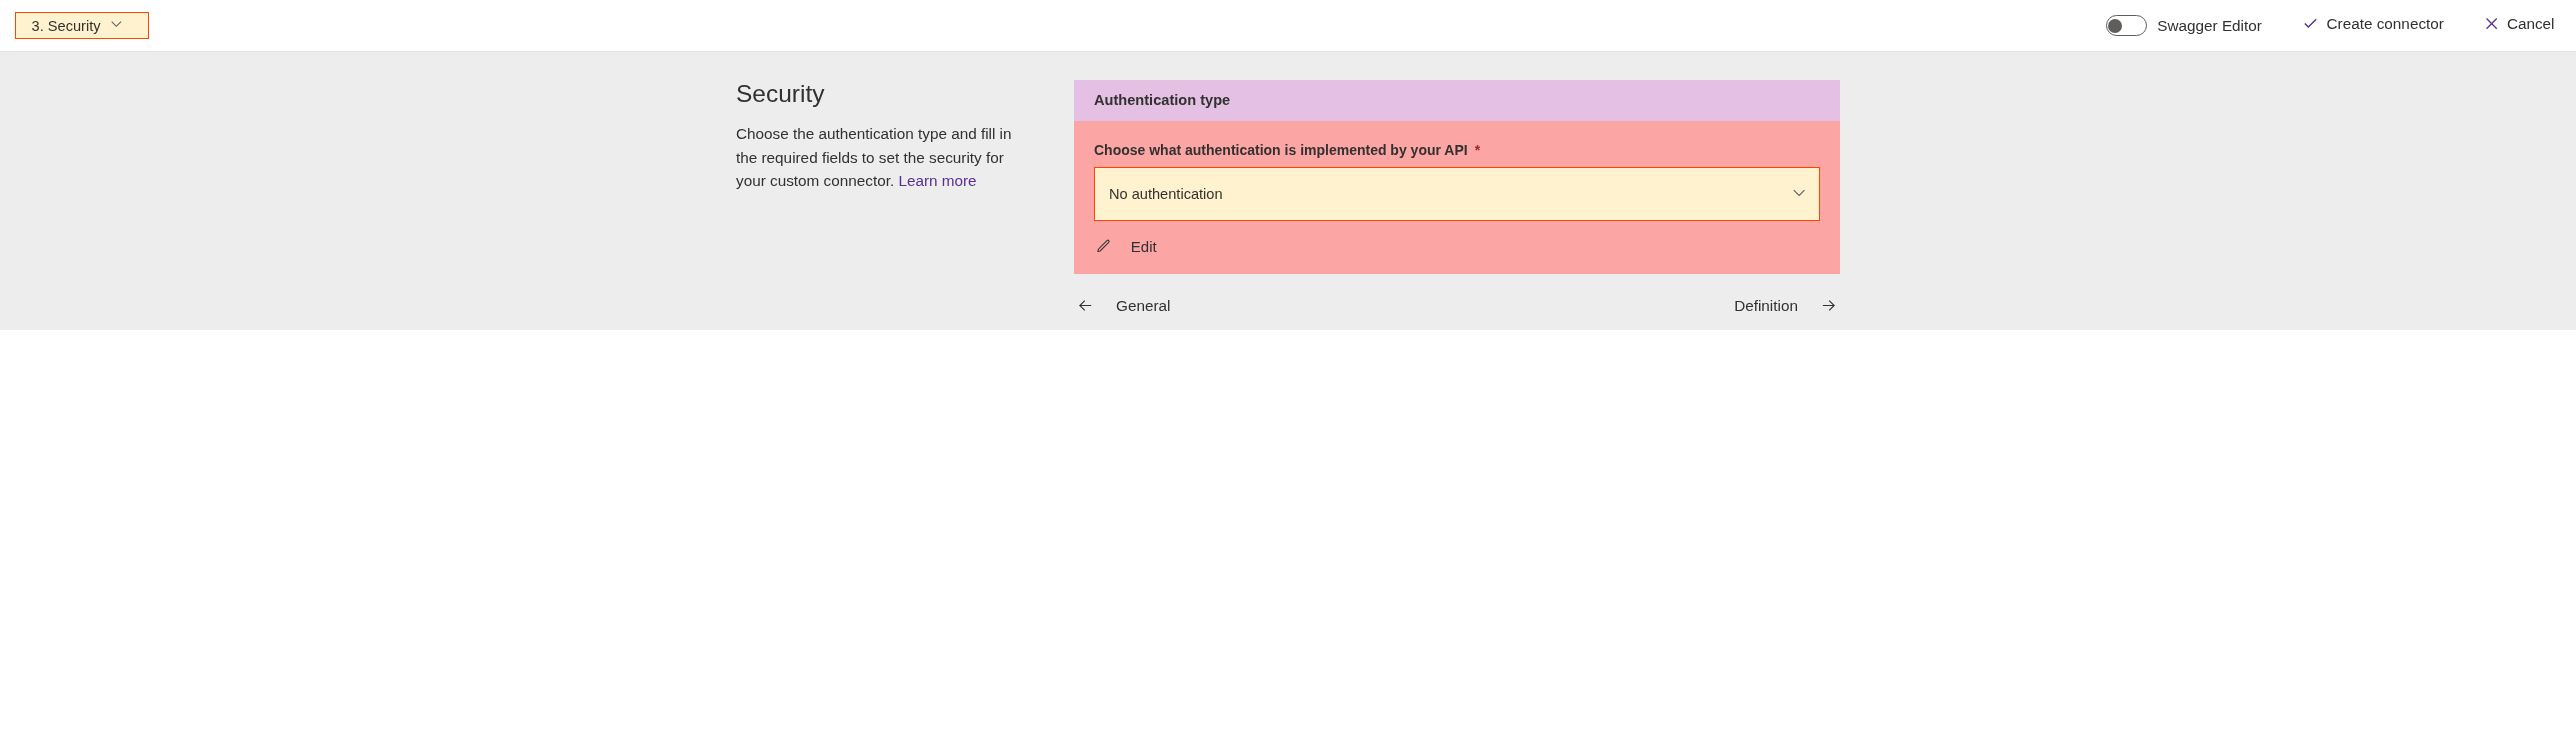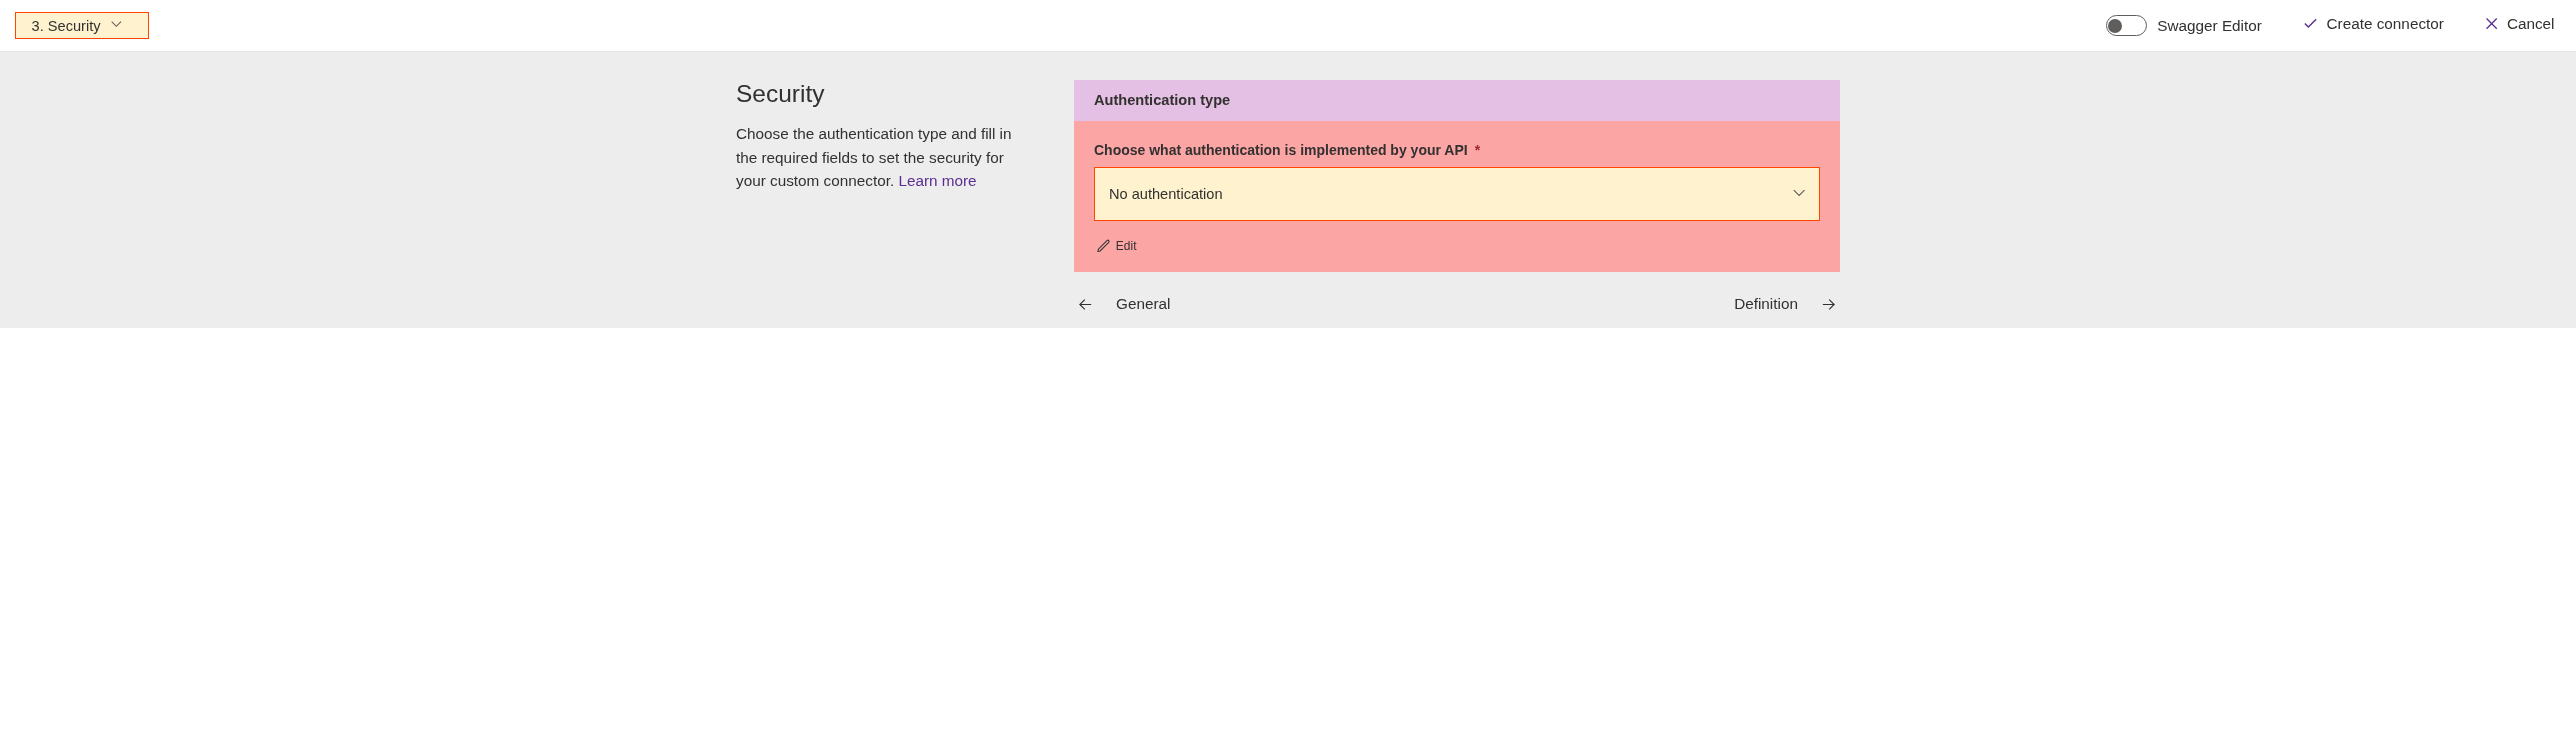--- a/index.html
+++ b/index.html
@@ -50,22 +50,22 @@
     .card-body { padding: 21.5px 20px 15.3px 20px; }
     .field-label { font-size: 14px; color: #323130; margin-bottom: 9.2px; font-weight: bold; }
     .field-label .req { color: #a4262c; margin-left: 3.1px; }
     .select-box {
       display: flex; align-items: center; justify-content: space-between;
       border: 1.9px solid #ff4500; background: #fff2ce;
       padding: 18px 14px; font-size: 14.6px; color: #323130; cursor: pointer;
       margin-bottom: 14px;
     }
     .edit-btn {
-      display: inline-flex; align-items: center; gap: 5px;
-      font-size: 12px; color: #323130; cursor: pointer; background: none; border: none;
+      display: inline-flex; gap: 20px;
+      font-size: 15px; color: #323130; cursor: pointer; background: none; border: none;
       padding: 3.1px 1.5px;
     }
 
     .nav-row {
       display: flex; justify-content: space-between; align-items: center;
       margin-top: 23px; padding: 0 3.1px;
     }
     .nav-link {
       display: inline-flex; align-items: center; gap: 22px;
       font-size: 15.3px; color: #323130; cursor: pointer; background: none; border: none;

